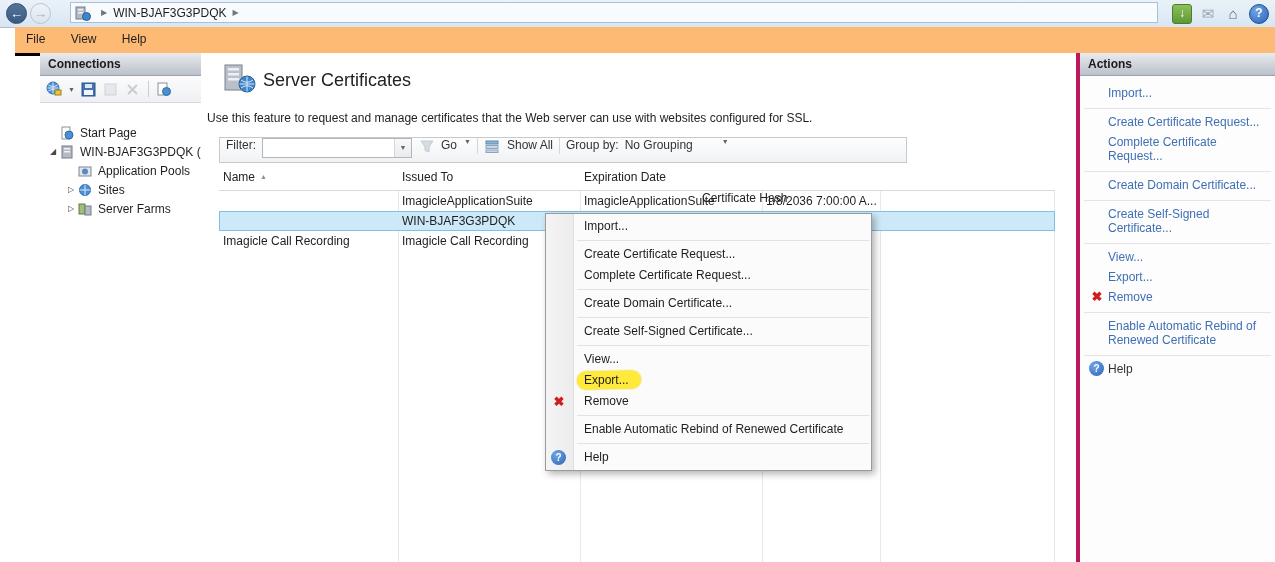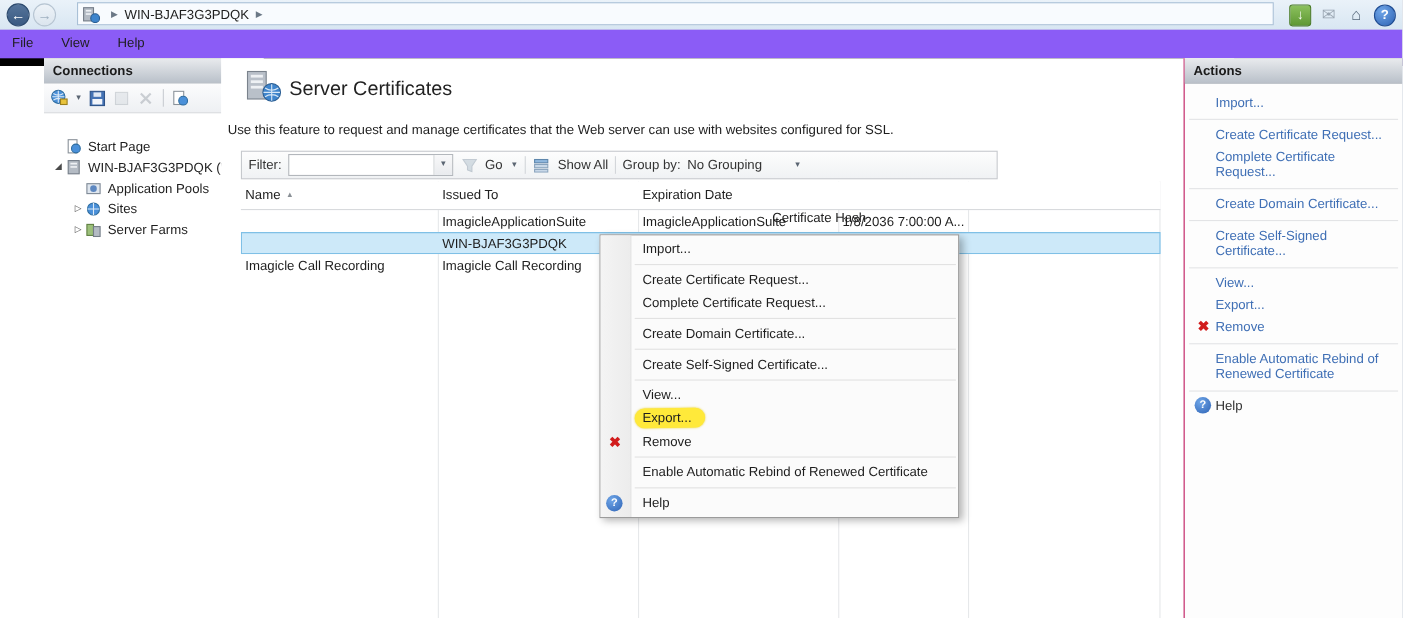--- a/index.html
+++ b/index.html
@@ -18,21 +18,21 @@
   .crumb-sep{color:#6b7886;font-size:8px;margin:0 6px;}
   .topicons{position:absolute;right:6px;top:4px;display:flex;gap:7px;align-items:center;}
   .ticon{width:18px;height:18px;border-radius:3px;text-align:center;line-height:17px;font-size:12px;cursor:pointer;}
   .t-green{background:linear-gradient(#8cc15e,#5f9834);color:#fff;border:1px solid #4c7d28;}
   .t-mail{color:#9aa6b2;font-size:15px;}
   .t-home{color:#55677a;font-size:15px;}
   .t-help{background:radial-gradient(circle at 35% 30%,#6fa6e8,#2d62b4);color:#fff;border-radius:50%;
           font-weight:bold;border:1px solid #1f4c92;}
 
   
-  .menubar{position:absolute;left:0;top:27px;right:0;height:26px;background:#8b5cf6;border-bottom:7px solid #000000;}
+  .menubar{position:absolute;left:15px;top:27px;right:0;height:26px;background:#fdba74;border-bottom:3px solid #000000;}
   .menu-item{display:inline-block;padding:5px 11px;cursor:pointer;}
 
   
   .conn-panel{position:absolute;left:0;top:53px;width:200px;bottom:0;background:#fff;
               border-right:1px solid #99a1ab;box-sizing:border-box;margin-left:40px;}
   .panel-header{height:22px;line-height:22px;padding:0 8px;font-weight:bold;color:#1b1b1b;
                 background:linear-gradient(#e9ebee,#bac1ca);border-bottom:1px solid #9aa2ad;}
   .conn-toolbar{height:26px;background:linear-gradient(#fcfcfd,#eef0f3);border-bottom:1px solid #d6d9dd;
                 display:flex;align-items:center;gap:5px;padding:0 5px;}
   .tb-ico{width:17px;height:17px;display:inline-flex;align-items:center;justify-content:center;cursor:pointer;}
@@ -46,21 +46,21 @@
   .ind1{padding-left:6px;}
   .ind2{padding-left:24px;}
 
   
   .main{position:absolute;left:201px;top:53px;width:875px;bottom:0;background:#fff;overflow:hidden;padding-left:46px;}
   .page-head-icon{position:absolute;left:20px;top:10px;}
   .page-title{position:absolute;left:62px;top:17px;font-size:18px;color:#222;}
   .page-desc{position:absolute;left:6px;top:58px;right:20px;}
   .filterbar{position:absolute;left:18px;top:84px;width:688px;height:26px;box-sizing:border-box;
              border:1px solid #c6c9cd;background:linear-gradient(#fdfdfd,#f0f2f4);
-             display:flex;align-items:center;gap:6px;padding:0 6px;}
+             display:flex;gap:6px;padding:0 6px;}
   .filter-combo{width:148px;height:18px;background:#fff;border:1px solid #b3b7bc;position:relative;cursor:text;}
   .combo-arr{position:absolute;right:0;top:0;width:16px;height:100%;border-left:1px solid #d4d7da;
              background:linear-gradient(#f8f8f9,#e9ebee);text-align:center;font-size:7px;line-height:17px;color:#5a6572;cursor:pointer;}
   .tool-txt{color:#333;cursor:pointer;}
   .vline-sep{width:1px;height:16px;background:#d3d6da;}
 
   
   .lv{position:absolute;left:18px;top:112px;width:836px;bottom:0;}
   .lv .vgrid{position:absolute;top:0;bottom:0;width:1px;background:#e6e8ea;}
   .lv-head{display:flex;height:25px;border-bottom:1px solid #d8dadd;position:relative;background:#fff;}
@@ -81,21 +81,21 @@
   .ctx-ico{position:absolute;left:5px;top:3px;width:16px;height:16px;text-align:center;line-height:15px;}
   .x-red{color:#d11c1c;font-weight:bold;font-size:13px;}
   .q-blue{background:radial-gradient(circle at 35% 30%,#6fa6e8,#2d62b4);color:#fff;border-radius:50%;
           font-size:10px;font-weight:bold;width:15px;height:15px;line-height:15px;}
   .hl-marker{position:absolute;left:31px;top:1px;width:64px;height:18px;background:#ffe93a;
              border-radius:9px;transform:rotate(-1deg);z-index:-1;box-shadow:0 0 2px #e8cf1e;}
   .ctx-item .lbl{position:relative;z-index:1;}
 
   
   .act-panel{position:absolute;left:1076px;top:53px;right:0;bottom:0;background:#fdfdfd;
-             border-left:1px solid #be185d;box-sizing:border-box;}
+             border-left:4px solid #be185d;box-sizing:border-box;}
   .act-body{padding:4px 2px 0 2px;}
   .act-group{border-bottom:1px solid #e3e4e6;margin:0 2px;padding:3px 0 5px;}
   .act-group.last{border-bottom:none;}
   .act-item{position:relative;padding:3px 6px 3px 24px;color:#3f6fb5;cursor:pointer;line-height:14px;}
   .act-ico{position:absolute;left:5px;top:2px;width:16px;height:16px;text-align:center;line-height:15px;}
 </style>
 </head>
 <body>
 
 <div id="app">

